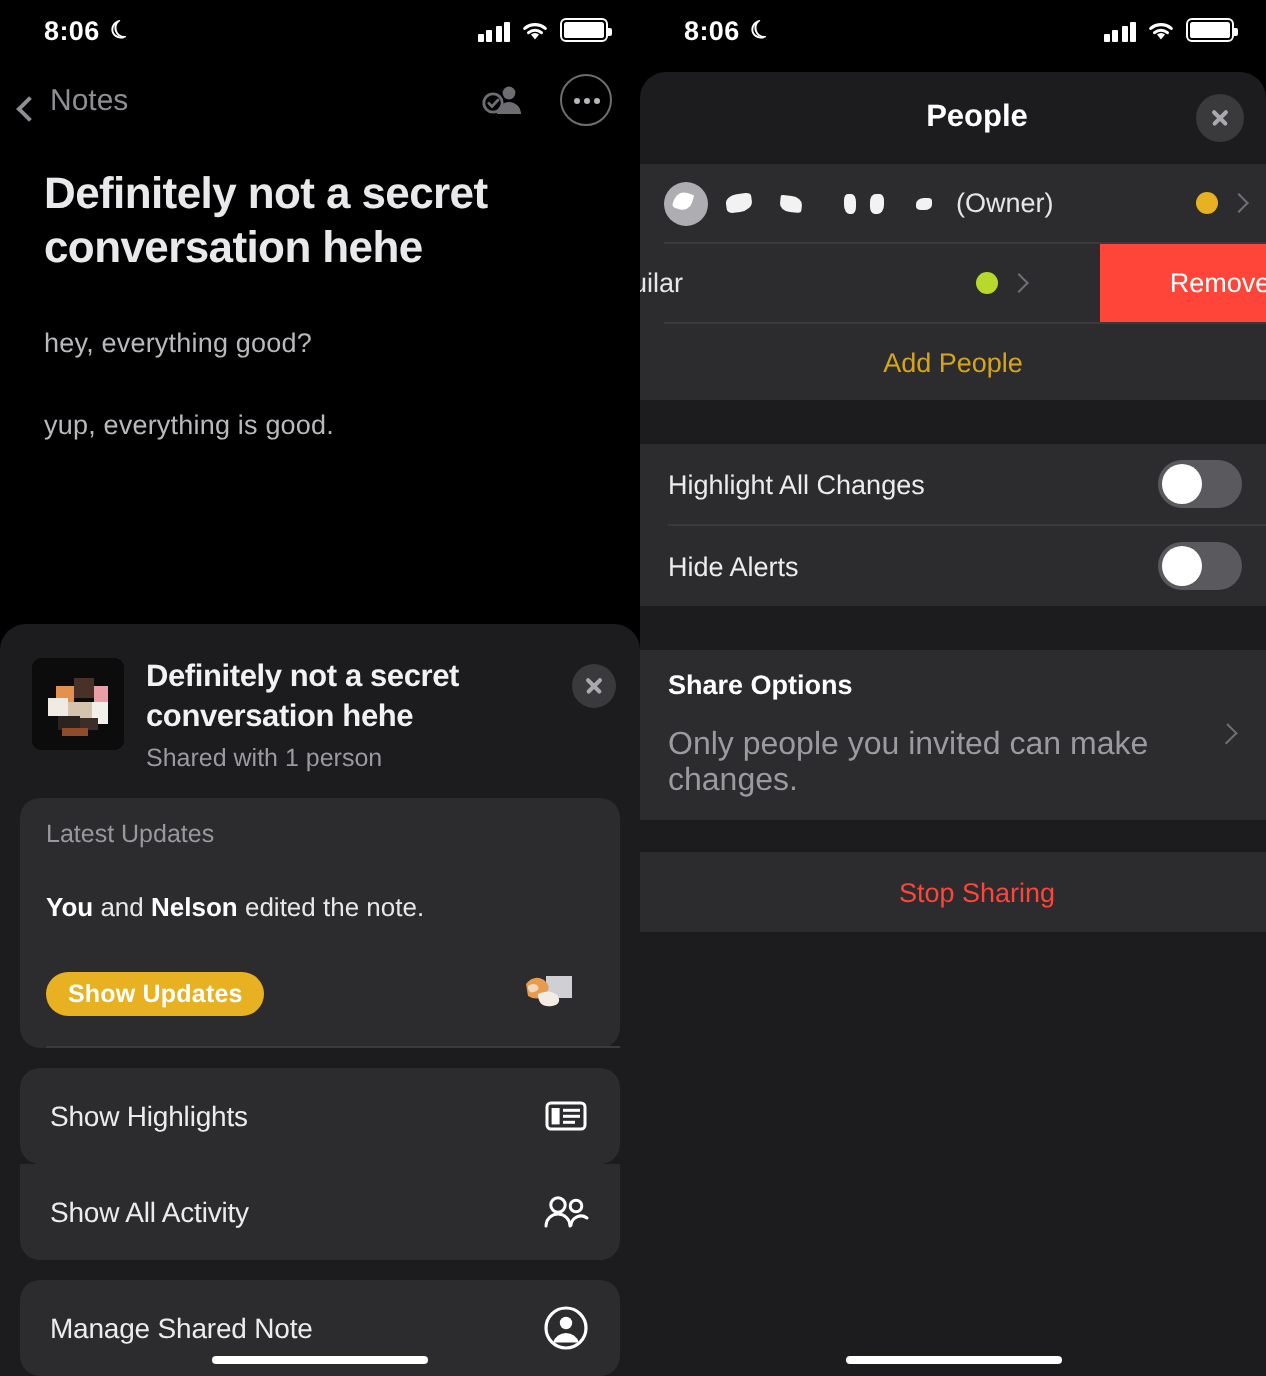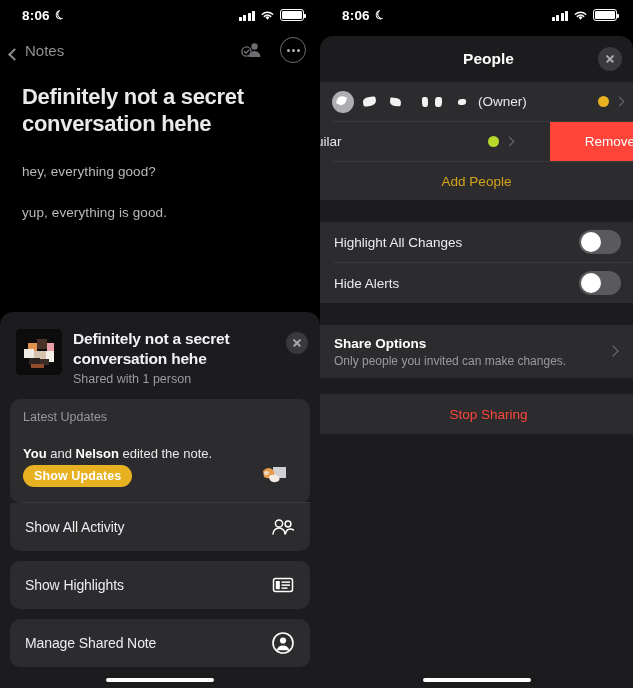--- a/index.html
+++ b/index.html
@@ -76,21 +76,21 @@
     width: 10px; height: 1.6px; background: #a9a9ae; border-radius: 1px; }
   .xmark::before { transform: rotate(45deg); }
   .xmark::after { transform: rotate(-45deg); }
 
   .card { background: #2c2c2e; border-radius: 10px; margin-top: 13px; }
   .updates-card { padding: 11px 13px 13px 13px; position: relative; }
   .updates-label { color: #98989d; font-size: 12.5px; }
   .updates-text { color: #e8e8eb; font-size: 13px; margin-top: 22px; }
   .updates-text b { font-weight: bold; color: #fff; }
   .updates-row { display: flex; align-items: center; justify-content: space-between;
-    margin-top: 2px; }
+    margin-top: 23px; }
   .pill { background: #e8b121; color: #fff; font-size: 12.5px; font-weight: bold;
     border-radius: 11px; padding: 4px 11px; display: inline-block; letter-spacing: .1px; }
   .updates-sticker { width: 30px; height: 26px; position: relative; margin-right: 8px; }
 
   .row-card { background: #2c2c2e; border-radius: 10px; margin-top: 10px; height: 48px;
     display: flex; align-items: center; justify-content: space-between; padding: 0 15px; }
   .row-card.first { margin-top: 0; border-radius: 0 0 10px 10px; }
   .row-label { color: #ececef; font-size: 14px; letter-spacing: -.1px; }
   .row-icon { width: 24px; height: 24px; color: #fff; display:flex; align-items:center;
     justify-content:center; }
@@ -144,21 +144,21 @@
     justify-content: space-between; padding: 0 12px 0 14px; }
   .setting-label { color: #ececef; font-size: 13.5px; }
   .switch { width: 42px; height: 24px; border-radius: 13px; background: #5a5a5e;
     position: relative; flex: none; }
   .switch i { position: absolute; left: 2px; top: 2px; width: 20px; height: 20px;
     border-radius: 50%; background: #fff; display: block; }
 
   .share-row { background: #2c2c2e; padding: 9px 14px 10px 14px;
     display: flex; align-items: center; justify-content: space-between; }
   .share-title { color: #fff; font-size: 13.5px; font-weight: bold; }
-  .share-sub { color: #9a9a9f; font-size: 12px; margin-top: 2px; }
+  .share-sub { color: #9a9a9f; font-size: 16px; margin-top: 12px; }
   .chev-right-lg { width: 8px; height: 8px; border-top: 1.7px solid #6f6f74;
     border-right: 1.7px solid #6f6f74; transform: rotate(45deg); margin-right: 2px; }
 
   .stop-row { height: 40px; background: #2c2c2e; display: flex; align-items: center;
     justify-content: center; }
   .stop-label { color: #ff453a; font-size: 13.5px; margin-left: 24px; }
 </style>
 </head>
 <body>
 
@@ -256,45 +256,45 @@
               <path d="M14 4 h13 v11 h-13 z" fill="#cfcfd4"></path>
               <path d="M4 8 q4 -5 9 -2 q4 3 1 7 q-4 4 -9 1 z" fill="#e89a4d"></path>
               <path d="M10 13 q6 -3 10 1 q2 4 -3 5 q-7 1 -7 -6 z" fill="#f4ece4"></path>
               <path d="M5 9 q3 -2 5 0 q1 2 -2 3 q-3 1 -3 -3 z" fill="#f0d9bd"></path>
             </svg>
           </span>
         </div>
         <div class="divider-inset" style="margin:13px -13px -13px 0;"></div>
       </div>
 
-      <div class="row-card first" style="margin-top:0;">
-        <span class="row-label">Show All Activity</span>
-        <span class="row-icon">
-          <svg width="24" height="18" viewBox="0 0 24 18">
-            <circle cx="8" cy="5.5" r="3.6" fill="none" stroke="#fff" stroke-width="1.5"></circle>
-            <path d="M2 16 a6 6 0 0 1 12 0" fill="none" stroke="#fff" stroke-width="1.5" stroke-linecap="round"></path>
-            <circle cx="17" cy="6" r="2.9" fill="none" stroke="#fff" stroke-width="1.5"></circle>
-            <path d="M14.5 15.6 a5 5 0 0 1 8 -3.6" fill="none" stroke="#fff" stroke-width="1.5" stroke-linecap="round"></path>
-          </svg>
-        </span>
-      </div>
-
       <div class="row-card">
         <span class="row-label">Show Highlights</span>
         <span class="row-icon">
           <svg width="24" height="20" viewBox="0 0 24 20">
             <rect x="2.5" y="3.5" width="19" height="13" rx="2" fill="none" stroke="#fff" stroke-width="1.5"></rect>
             <rect x="4.8" y="6" width="4" height="8.2" fill="#fff"></rect>
             <rect x="10.5" y="6.4" width="8.5" height="1.5" fill="#fff"></rect>
             <rect x="10.5" y="9.4" width="8.5" height="1.5" fill="#fff"></rect>
             <rect x="10.5" y="12.4" width="6" height="1.5" fill="#fff"></rect>
           </svg>
         </span>
       </div>
 
+      <div class="row-card first" style="margin-top:0;">
+        <span class="row-label">Show All Activity</span>
+        <span class="row-icon">
+          <svg width="24" height="18" viewBox="0 0 24 18">
+            <circle cx="8" cy="5.5" r="3.6" fill="none" stroke="#fff" stroke-width="1.5"></circle>
+            <path d="M2 16 a6 6 0 0 1 12 0" fill="none" stroke="#fff" stroke-width="1.5" stroke-linecap="round"></path>
+            <circle cx="17" cy="6" r="2.9" fill="none" stroke="#fff" stroke-width="1.5"></circle>
+            <path d="M14.5 15.6 a5 5 0 0 1 8 -3.6" fill="none" stroke="#fff" stroke-width="1.5" stroke-linecap="round"></path>
+          </svg>
+        </span>
+      </div>
+
       <div class="row-card">
         <span class="row-label">Manage Shared Note</span>
         <span class="row-icon">
           <svg width="24" height="24" viewBox="0 0 24 24">
             <circle cx="12" cy="12" r="10" fill="none" stroke="#fff" stroke-width="1.6"></circle>
             <circle cx="12" cy="9.5" r="3.1" fill="#fff"></circle>
             <path d="M5.6 19.2 a6.7 6.7 0 0 1 12.8 0" fill="#fff"></path>
           </svg>
         </span>
       </div>

